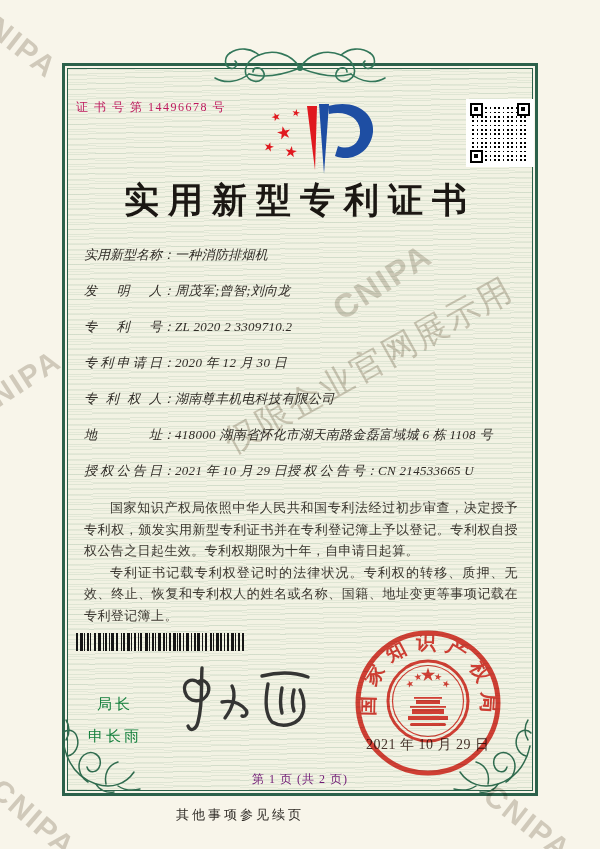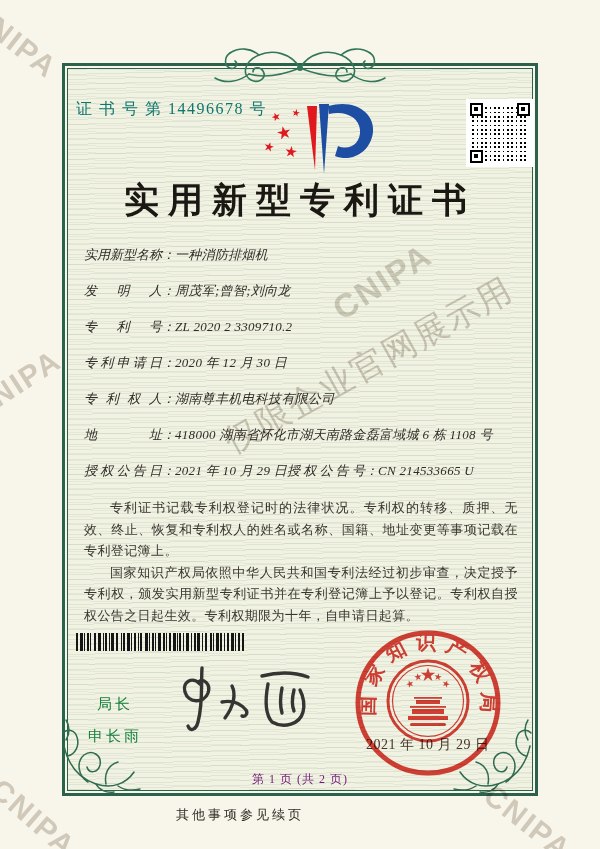--- a/index.html
+++ b/index.html
@@ -43,21 +43,21 @@
       #f2f2e3;
   }
   .ornament{position:absolute;z-index:4;pointer-events:none;}
   .orn-top{left:195px;top:44px;}
   .orn-bl{left:54px;top:710px;}
   .orn-br{left:452px;top:710px;transform:scaleX(-1);}
   
   .content{position:absolute;inset:0;z-index:3;}
   .cert-no{
     position:absolute;left:76px;top:99px;
-    font-size:16px;letter-spacing:1.5px;color:#0f766e;
+    font-size:12px;letter-spacing:1.5px;color:#be185d;
   }
   .logo{position:absolute;left:253px;top:96px;}
   .qr{
     position:absolute;left:469px;top:102px;width:62px;height:62px;
     background:#fff;box-shadow:0 0 0 3px #fff;
   }
   .qr-noise{
     position:absolute;inset:3px;
     background-image:
       repeating-linear-gradient(90deg,#000 0 2px,#fff 2px 5px,#000 5px 6px,#fff 6px 9px,#000 9px 11px,#fff 11px 13px),
@@ -261,22 +261,22 @@
         <span class="f-label">授权公告日</span>
           <span class="f-colon">：</span>
         <span class="f-value">2021 年 10 月 29 日</span>
         <span class="f-label2">授权公告号</span>
           <span class="f-colon">：</span>
         <span class="f-value">CN 214533665 U</span>
       </div>
     </div>
 
     <div class="paras">
+      <p>国家知识产权局依照中华人民共和国专利法经过初步审查，决定授予专利权，颁发实用新型专利证书并在专利登记簿上予以登记。专利权自授权公告之日起生效。专利权期限为十年，自申请日起算。</p>
       <p>专利证书记载专利权登记时的法律状况。专利权的转移、质押、无效、终止、恢复和专利权人的姓名或名称、国籍、地址变更等事项记载在专利登记簿上。</p>
-      <p>国家知识产权局依照中华人民共和国专利法经过初步审查，决定授予专利权，颁发实用新型专利证书并在专利登记簿上予以登记。专利权自授权公告之日起生效。专利权期限为十年，自申请日起算。</p>
     </div>
 
     <div class="barcode"></div>
 
     <div class="director">
       <div>局长</div>
       <div>申长雨</div>
     </div>
 
     <svg class="signature" width="160" height="84" viewBox="0 0 160 84">

